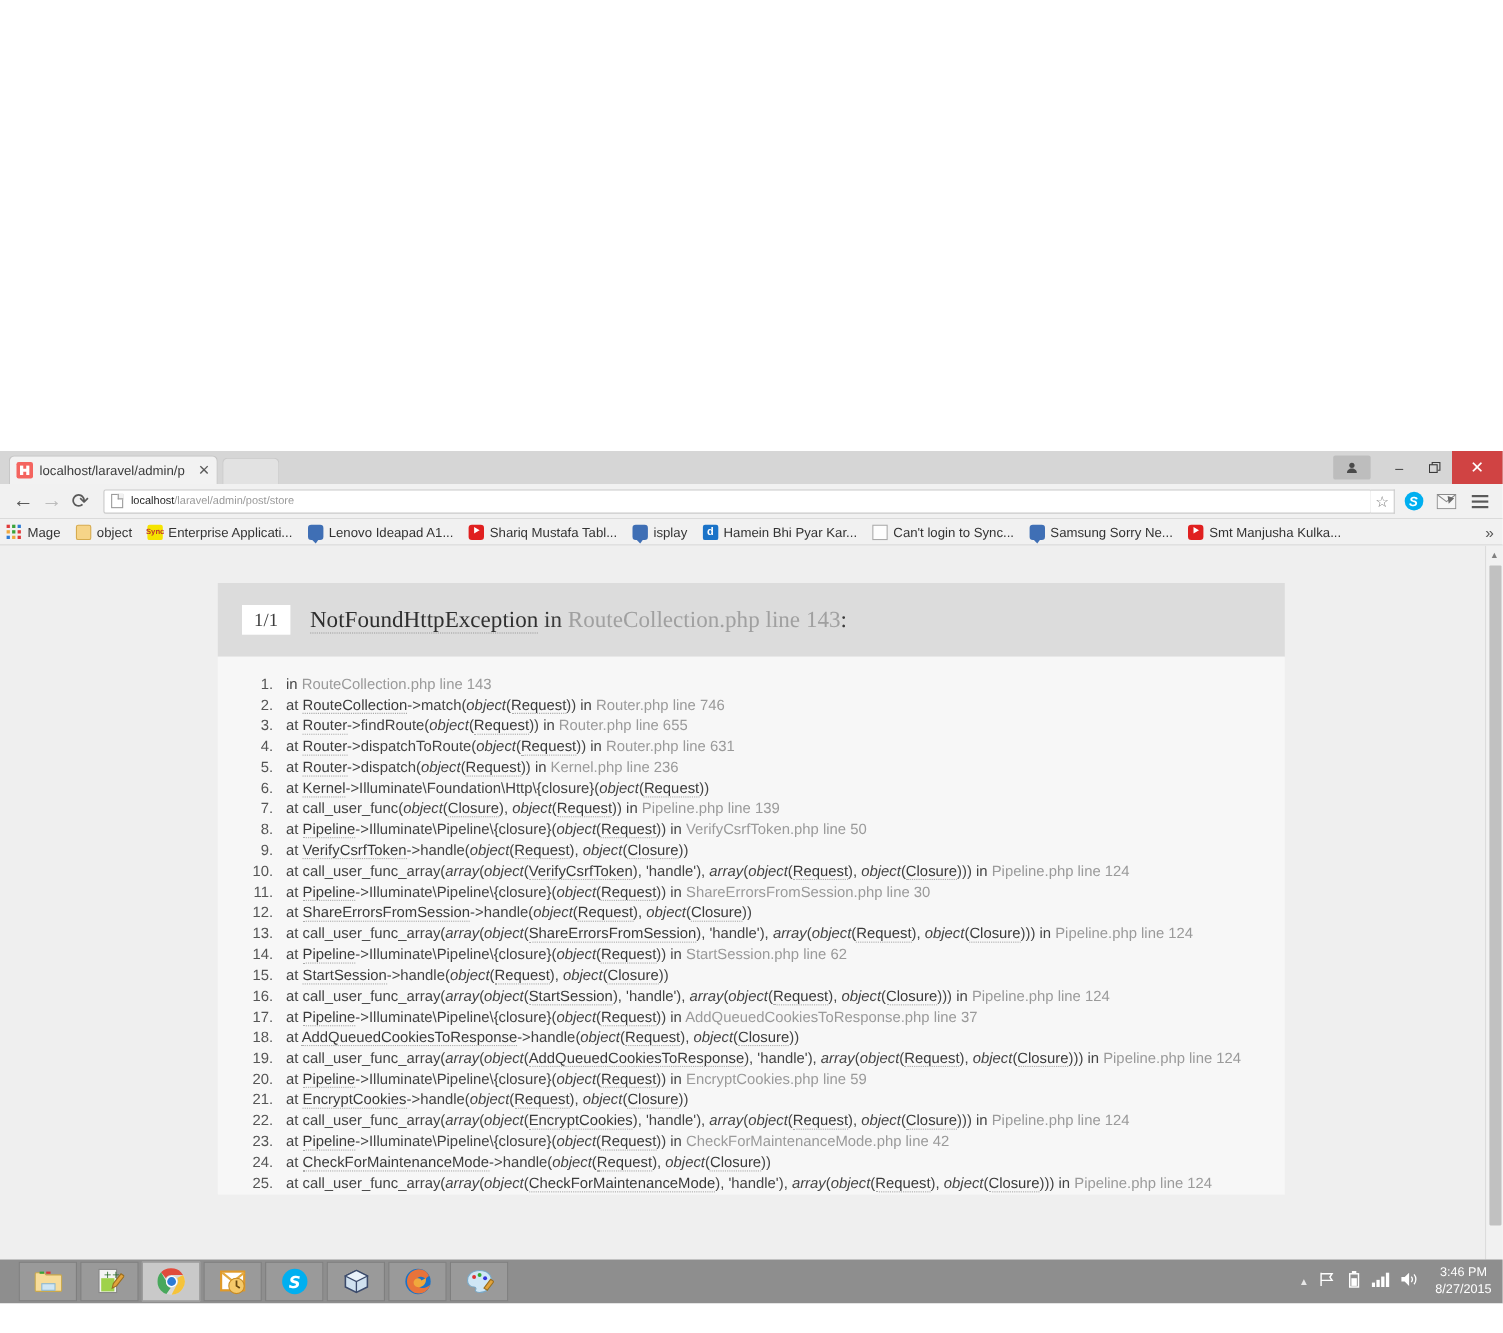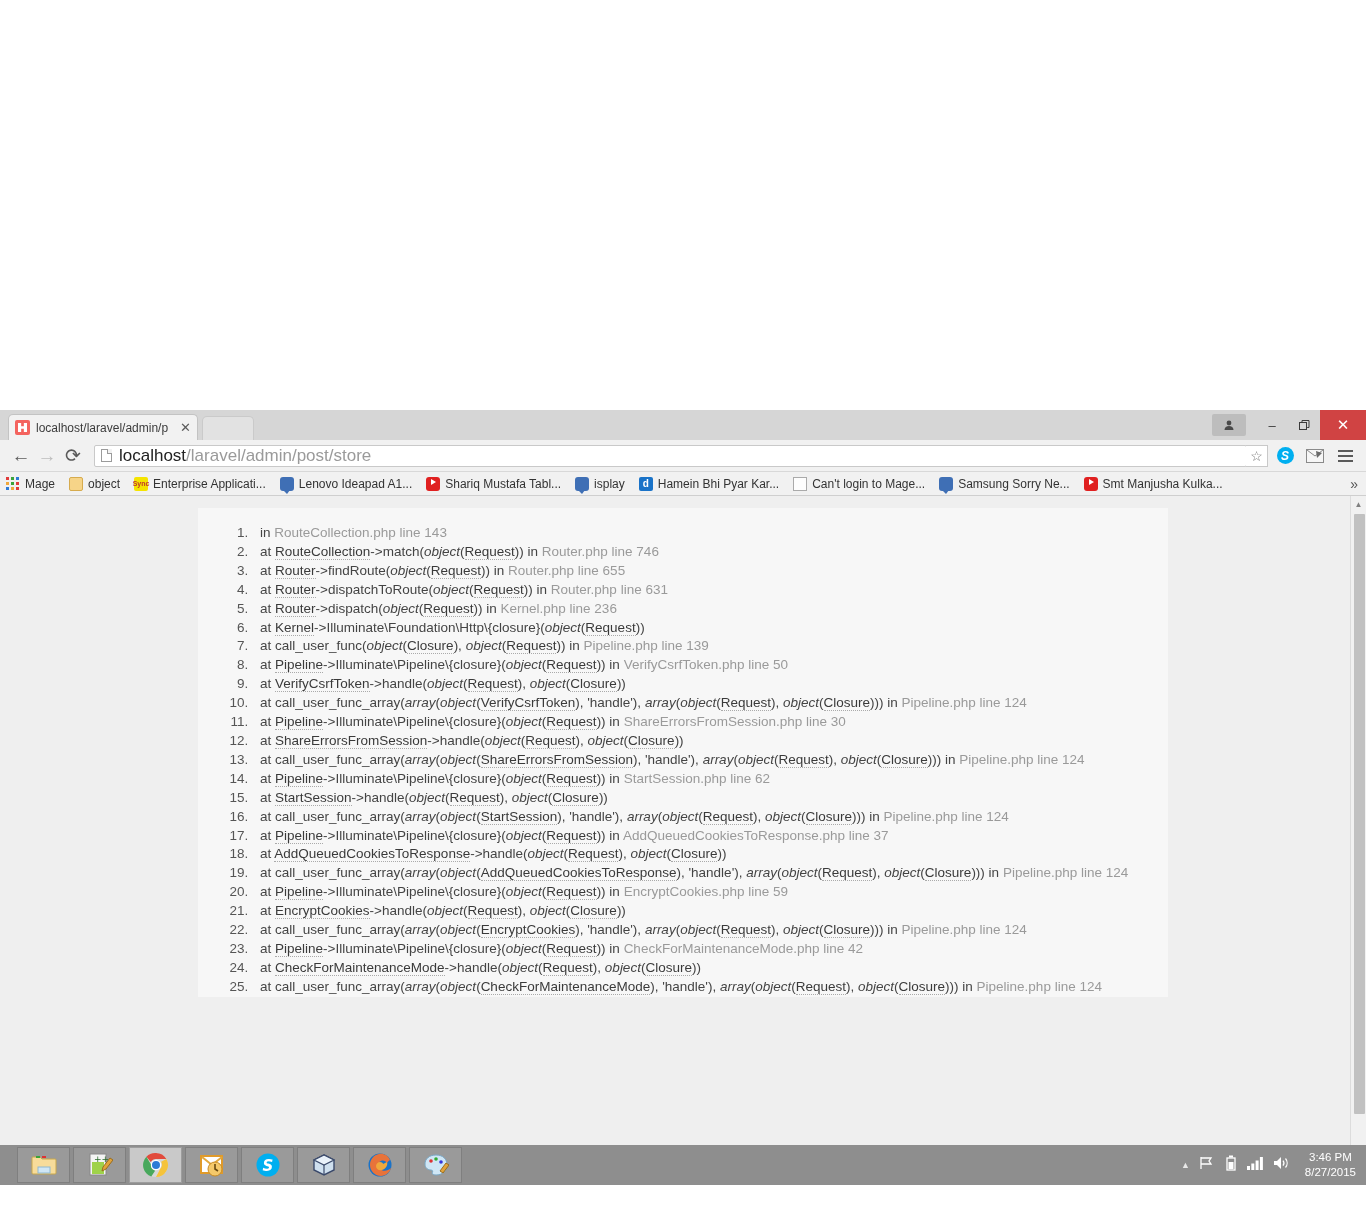--- a/index.html
+++ b/index.html
@@ -67,21 +67,21 @@
     display:flex; align-items:center; padding:0 6px;
   }
   .omnibox .pageicon {
     width:11px; height:13px; border:1px solid #9b9b9b; background:#fff;
     margin-right:7px; position:relative; flex:0 0 auto;
   }
   .omnibox .pageicon::after{
     content:""; position:absolute; right:-1px; top:-1px; width:4px; height:4px;
     background:#f1f1f1; border-left:1px solid #9b9b9b; border-bottom:1px solid #9b9b9b;
   }
-  .url { font-size:17px; color:#9a9a9a; white-space:nowrap; }
+  .url { font-size:10px; color:#9a9a9a; white-space:nowrap; }
   .url .host { color:#222222; }
   .star { width:22px; height:22px; border:1px solid #c9c9c9; border-left:none; display:flex;align-items:center;justify-content:center; background:#fff; font-size:14px;color:#777; margin-left:-9px;}
   .tbicon { width:26px; height:26px; display:flex; align-items:center; justify-content:center; margin-left:4px;}
   .skype-ico { width:17px;height:17px;border-radius:50%;background:#00aff0;color:#fff;font-size:12px;font-weight:bold;display:flex;align-items:center;justify-content:center;font-style:italic;}
   .menu-ico { display:flex;flex-direction:column;justify-content:space-between;width:15px;height:12px;}
   .menu-ico span{display:block;height:2px;background:#5a5a5a;}
 
   
   .bookmarks { height:24px; background:#f1f1f1; display:flex; align-items:center; padding:0 6px; border-bottom:1px solid #cfcfcf; position:relative;}
   .bm { display:flex; align-items:center; margin-right:14px; font-size:12px; color:#333; white-space:nowrap; }
@@ -240,37 +240,45 @@
       <span class="bm">
         <span class="bmicon ico-chat"></span>
         <span>isplay</span>
       </span>
       <span class="bm">
         <span class="bmicon ico-d">d</span>
         <span>Hamein Bhi Pyar Kar...</span>
       </span>
       <span class="bm">
         <span class="bmicon ico-page"></span>
-        <span>Can't login to Mage...</span>
+        <span>Can't login to Sync...</span>
       </span>
       <span class="bm">
         <span class="bmicon ico-chat"></span>
         <span>Samsung Sorry Ne...</span>
       </span>
       <span class="bm">
         <span class="bmicon ico-yt"></span>
         <span>Smt Manjusha Kulka...</span>
       </span>
       <span class="chev">»</span>
   </div>
 
   <div class="viewport">
     <div class="pagewrap">
       <div class="container">
 
+        <div class="exception-head">
+          <span class="badge">1/1</span>
+          <span class="exc-title">
+            <span class="cls">NotFoundHttpException</span>
+            <span>in</span>
+            <span class="file">RouteCollection.php line 143</span><span>:</span>
+          </span>
+        </div>
 
         <div class="trace">
           <ol class="trace-list" id="trace-list">
               <li>in <span class="f">RouteCollection.php line 143</span></li>
               <li>at <span class="k">RouteCollection</span>-&gt;match(<span class="em">object</span>(<span class="k">Request</span>)) in <span class="f">Router.php line 746</span></li>
               <li>at <span class="k">Router</span>-&gt;findRoute(<span class="em">object</span>(<span class="k">Request</span>)) in <span class="f">Router.php line 655</span></li>
               <li>at <span class="k">Router</span>-&gt;dispatchToRoute(<span class="em">object</span>(<span class="k">Request</span>)) in <span class="f">Router.php line 631</span></li>
               <li>at <span class="k">Router</span>-&gt;dispatch(<span class="em">object</span>(<span class="k">Request</span>)) in <span class="f">Kernel.php line 236</span></li>
               <li>at <span class="k">Kernel</span>-&gt;Illuminate\Foundation\Http\{closure}(<span class="em">object</span>(<span class="k">Request</span>))</li>
               <li>at call_user_func(<span class="em">object</span>(<span class="k">Closure</span>), <span class="em">object</span>(<span class="k">Request</span>)) in <span class="f">Pipeline.php line 139</span></li>

